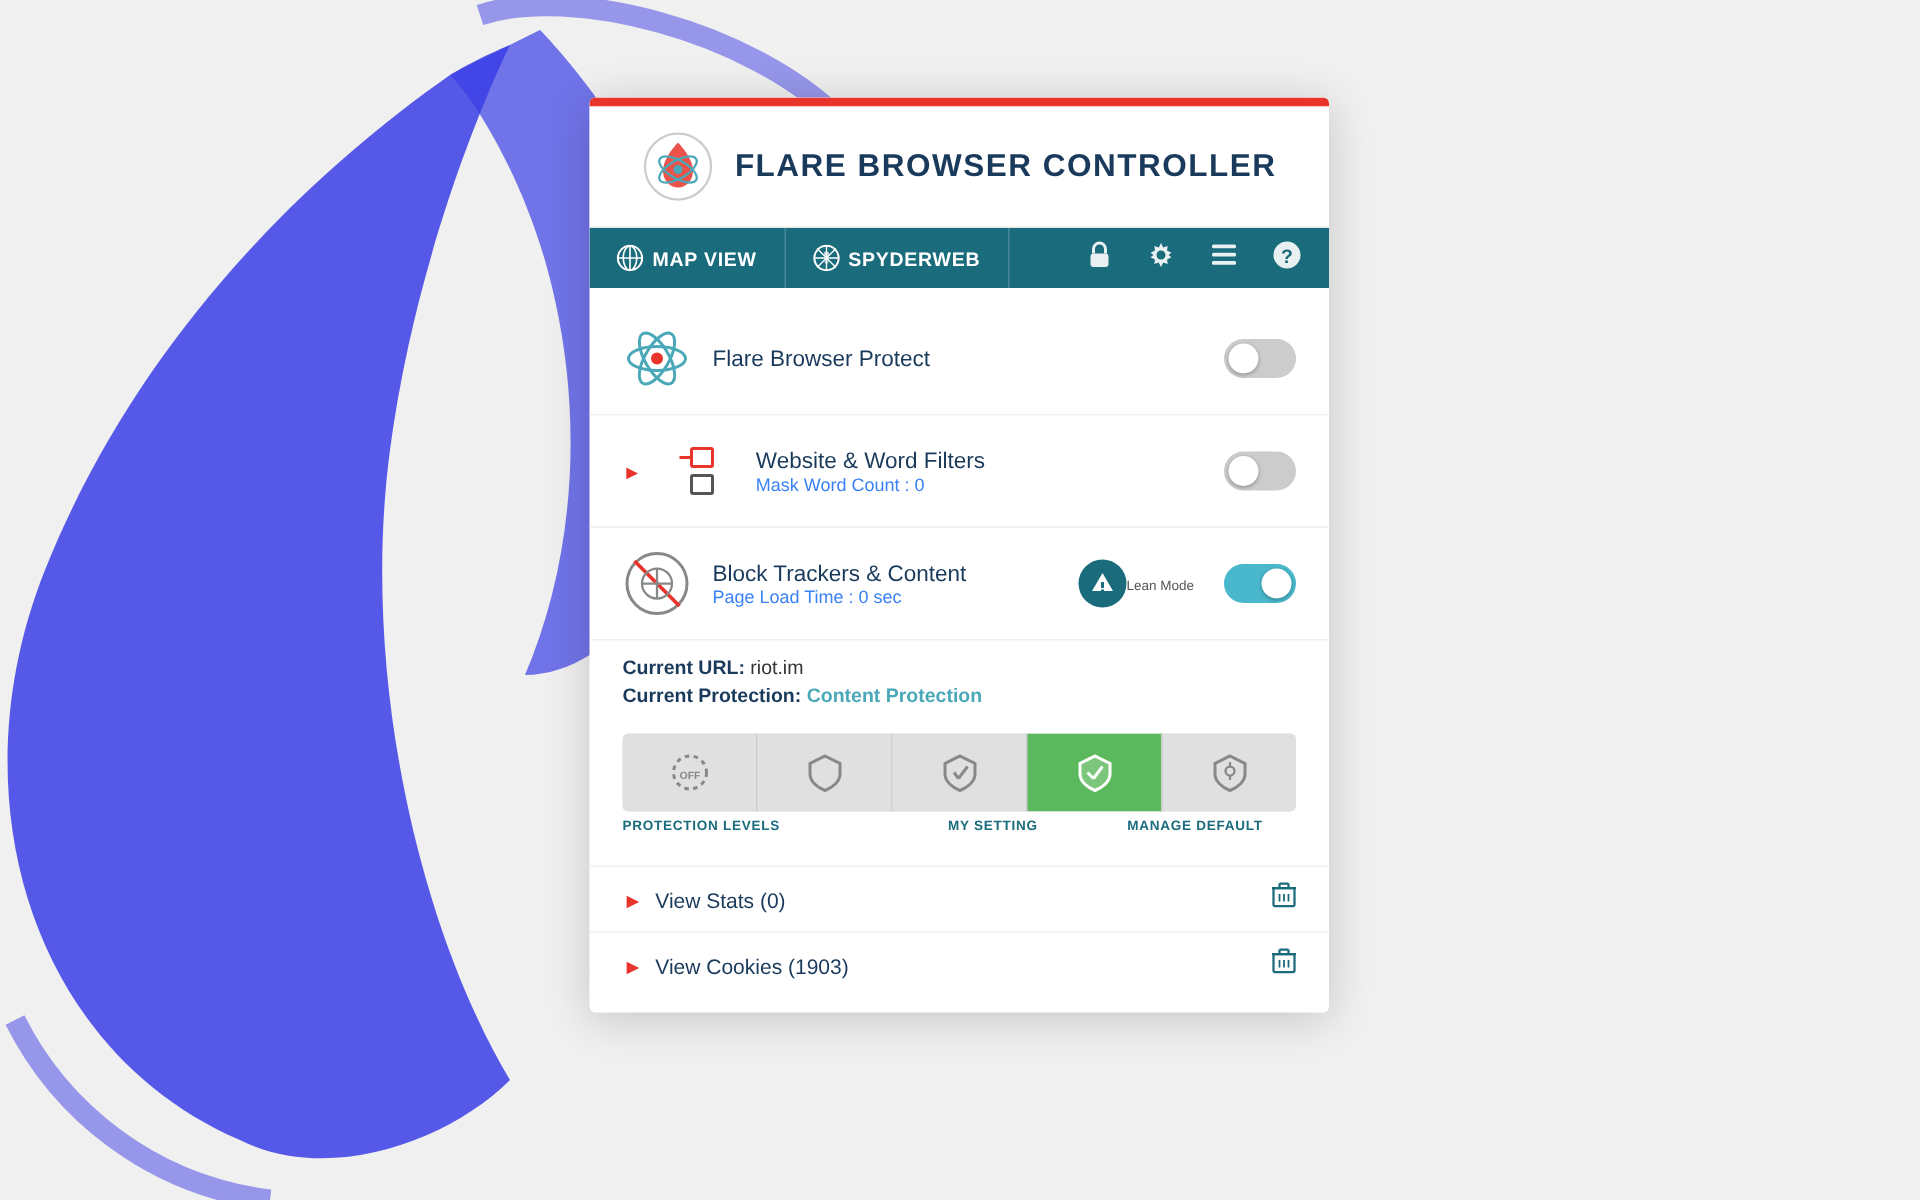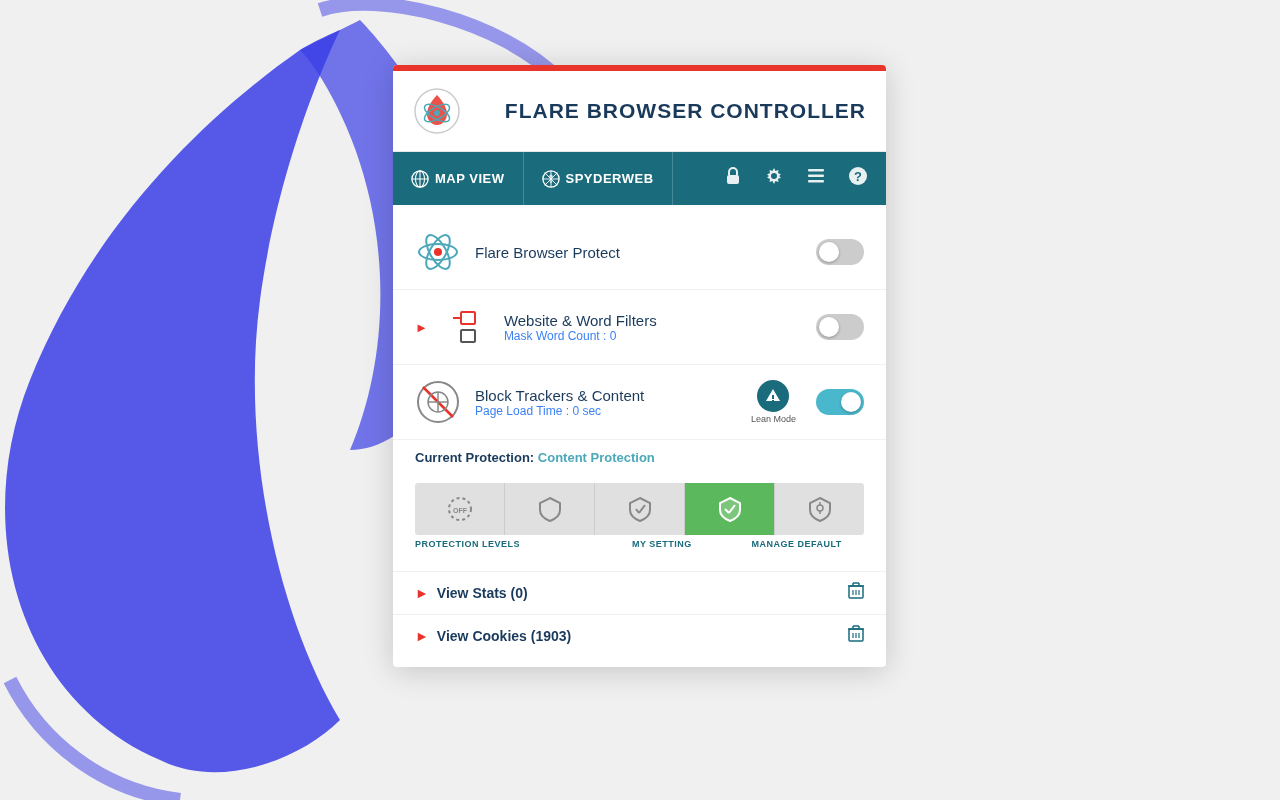--- a/index.html
+++ b/index.html
@@ -38,21 +38,21 @@
     .panel-top-bar {
       height: 6px;
       background: #e8342a;
     }
 
     
     .panel-header {
       background: #fff;
       display: flex;
       align-items: center;
-      justify-content: space-between;
+      justify-content: center;
       padding: 16px 20px;
       border-bottom: 1px solid #e8e8e8;
       gap: 14px;
     }
 
     .panel-logo {
       width: 48px;
       height: 48px;
     }
 
@@ -61,21 +61,21 @@
       font-weight: 800;
       color: #1a3a5c;
       letter-spacing: 1px;
     }
 
     
     .nav-bar {
       background: #1a6b7c;
       display: flex;
       align-items: stretch;
-      height: 53px;
+      height: 40px;
     }
 
     .nav-item {
       display: flex;
       align-items: center;
       justify-content: center;
       gap: 6px;
       padding: 0 18px;
       color: #fff;
       font-size: 13px;
@@ -175,21 +175,21 @@
       transition: left 0.2s;
     }
 
     .toggle-track.on .toggle-thumb {
       left: 25px;
     }
 
     
     .lean-mode-badge {
       display: flex;
-      flex-direction: column;
+      flex-direction: row;
       align-items: center;
       margin-right: 6px;
     }
 
     .lean-icon {
       width: 32px;
       height: 32px;
       background: #1a6b7c;
       border-radius: 50%;
       display: flex;
@@ -284,21 +284,21 @@
 
     .chevron-right {
       color: #e8342a;
       font-size: 14px;
       font-weight: 900;
       margin-right: 8px;
     }
 
     .view-title {
       font-size: 14px;
-      font-weight: 700;
+      font-weight: 400;
       color: #1a3a5c;
       flex: 1;
     }
 
     .trash-icon {
       color: #1a6b7c;
       font-size: 16px;
       cursor: pointer;
     }
 
@@ -481,20 +481,24 @@
         <span class="lean-label">Lean Mode</span>
       </div>
       <div class="toggle">
         <div class="toggle-track on">
           <div class="toggle-thumb"></div>
         </div>
       </div>
     </div>
 
     <div class="info-section">
+      <div class="info-line">
+        <span class="label">Current URL:</span>
+        <span class="value"> <span>riot.im</span></span>
+      </div>
       <div class="info-line">
         <span class="label">Current Protection:</span>
         <span class="value-green"> <span>Content Protection</span></span>
       </div>
     </div>
 
     <div class="protection-bar">
 
       <div class="prot-btn">
         <svg width="26" height="26" viewBox="0 0 26 26">

